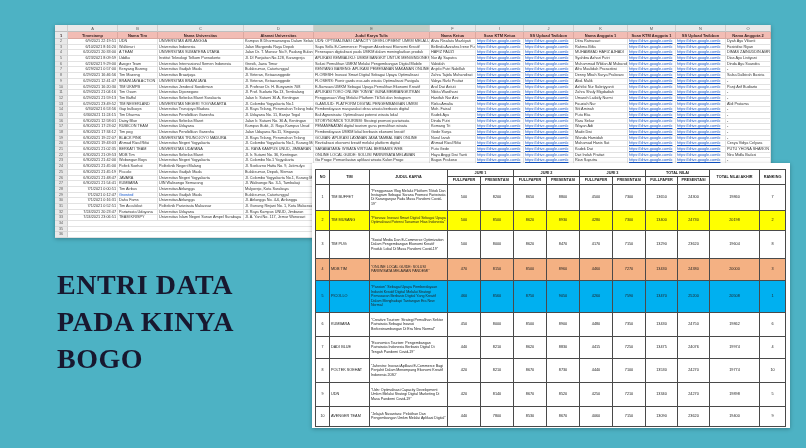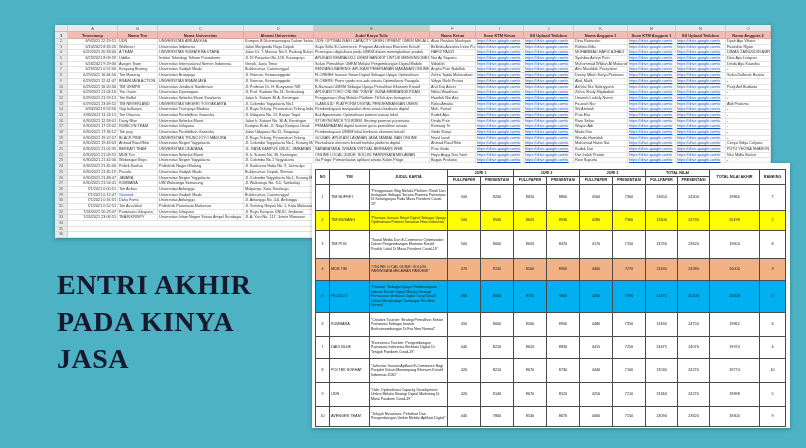--- a/index.html
+++ b/index.html
@@ -760,18 +760,18 @@
             <td class="t-num">13090</td>
             <td class="t-num">23620</td>
             <td class="t-num">19400</td>
             <td class="t-num">9</td>
           </tr>
         </tbody>
       </table>
   </div>
 
   <div class="title">
-    <div>ENTRI AKHIR</div>
+    <div>ENTRI DATA</div>
     <div>PADA KINYA</div>
-    <div>JASA</div>
+    <div>BOGO</div>
   </div>
 
 </div>
 
 </body></html>

